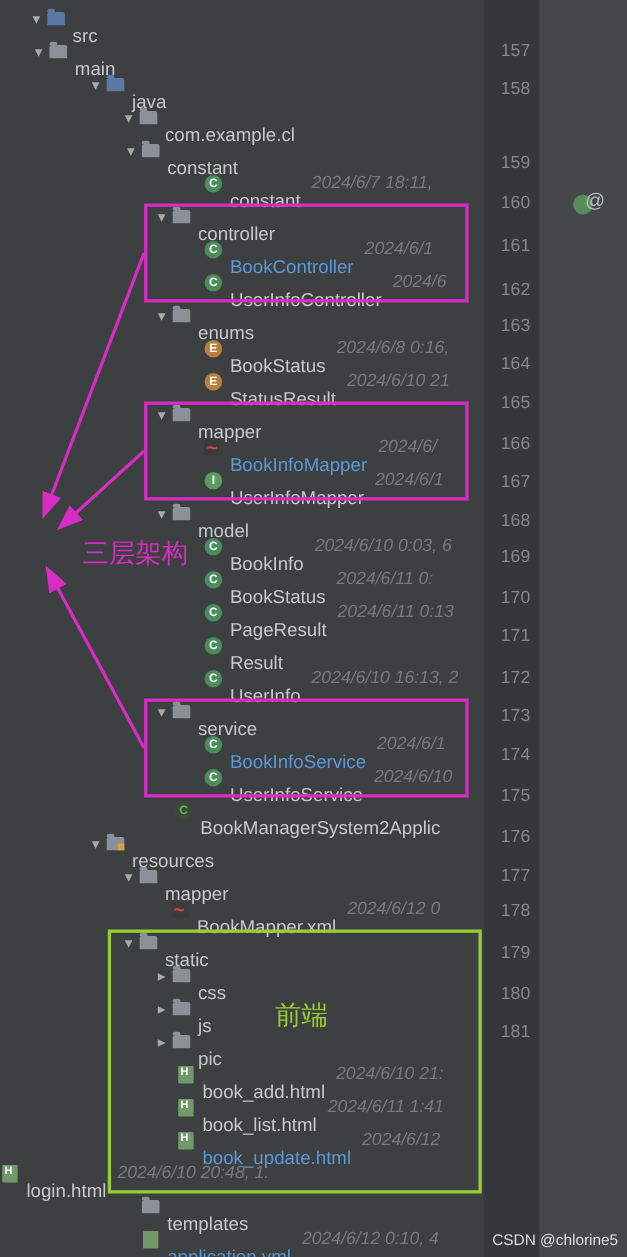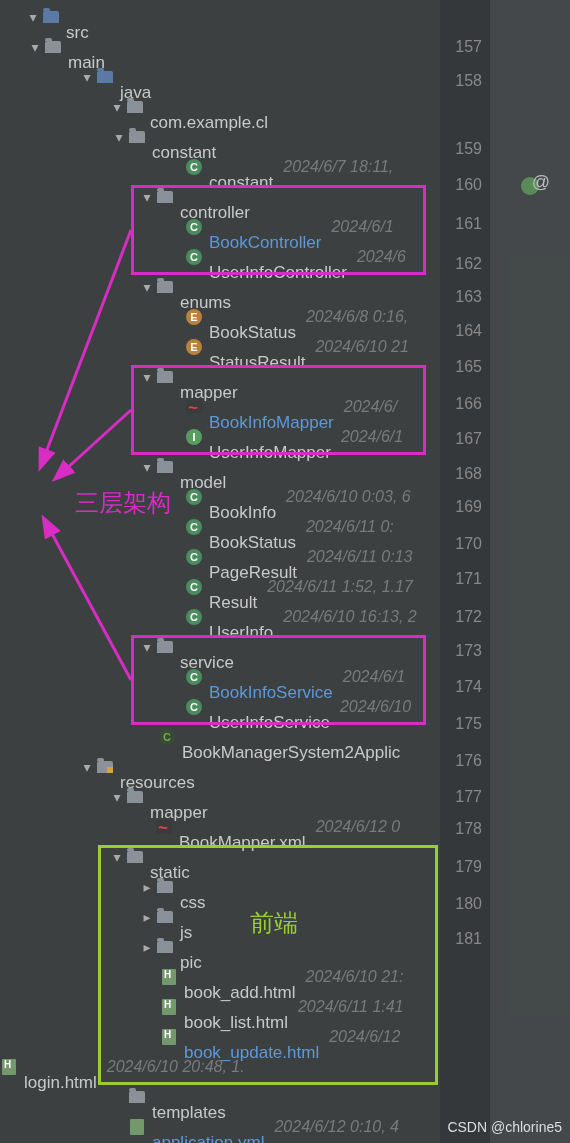--- a/index.html
+++ b/index.html
@@ -322,21 +322,20 @@
       </span>
     <span class="label">PageResult</span>
     <span class="meta">2024/6/11 0:13</span>
   </div>
 
   <div class="tree-row" style="padding-left:185px">
     <span class="icon">
         <span class="circle c-class">C</span>
       </span>
     <span class="label">Result</span>
-    <span class="meta">2024/6/11 1:52, 1.17</span>
   </div>
 
   <div class="tree-row" style="padding-left:185px">
     <span class="icon">
         <span class="circle c-class">C</span>
       </span>
     <span class="label">UserInfo</span>
     <span class="meta">2024/6/10 16:13, 2</span>
   </div>
 

